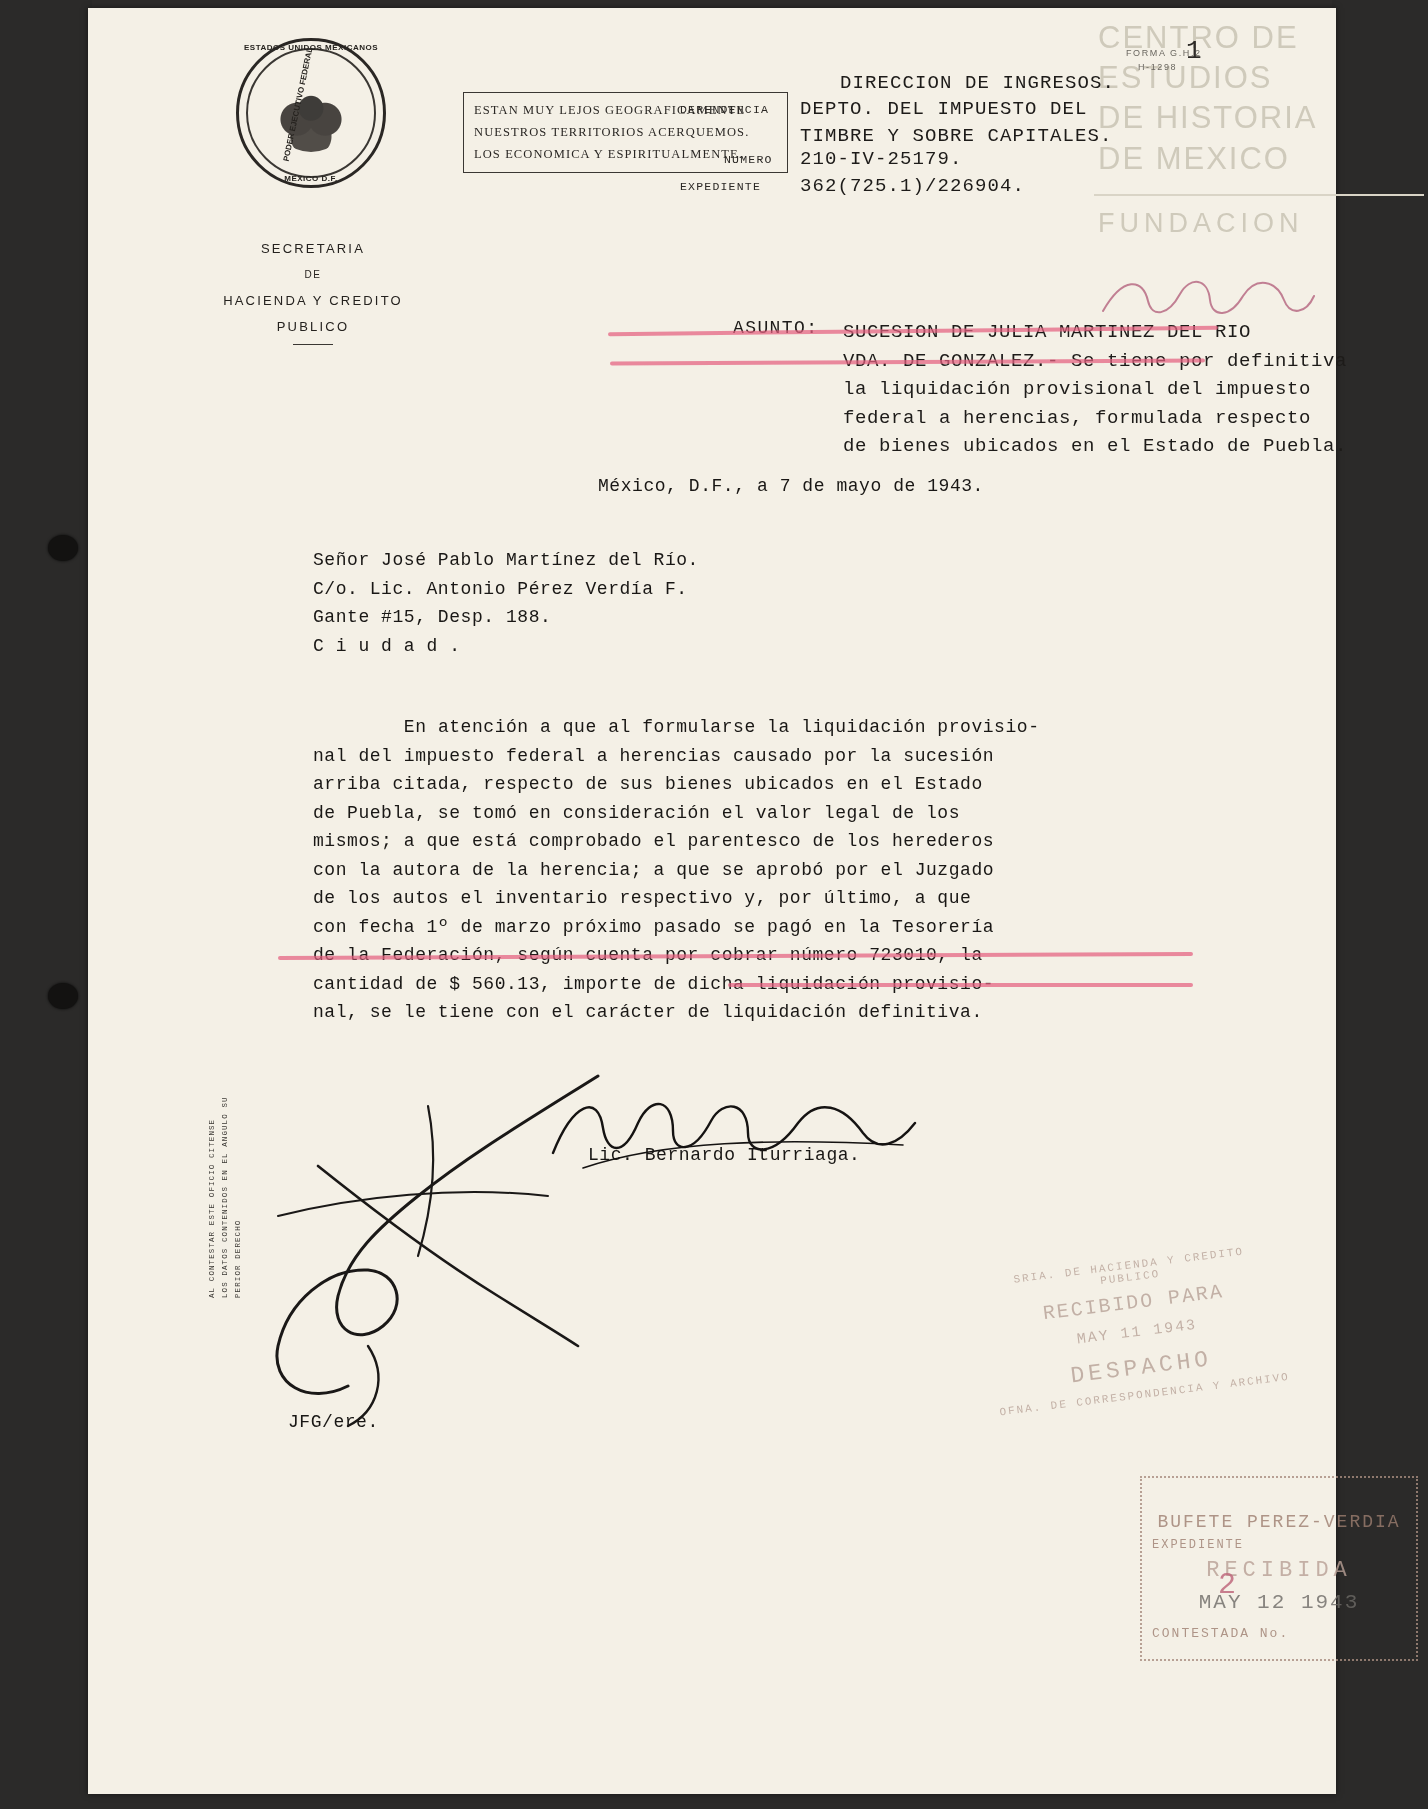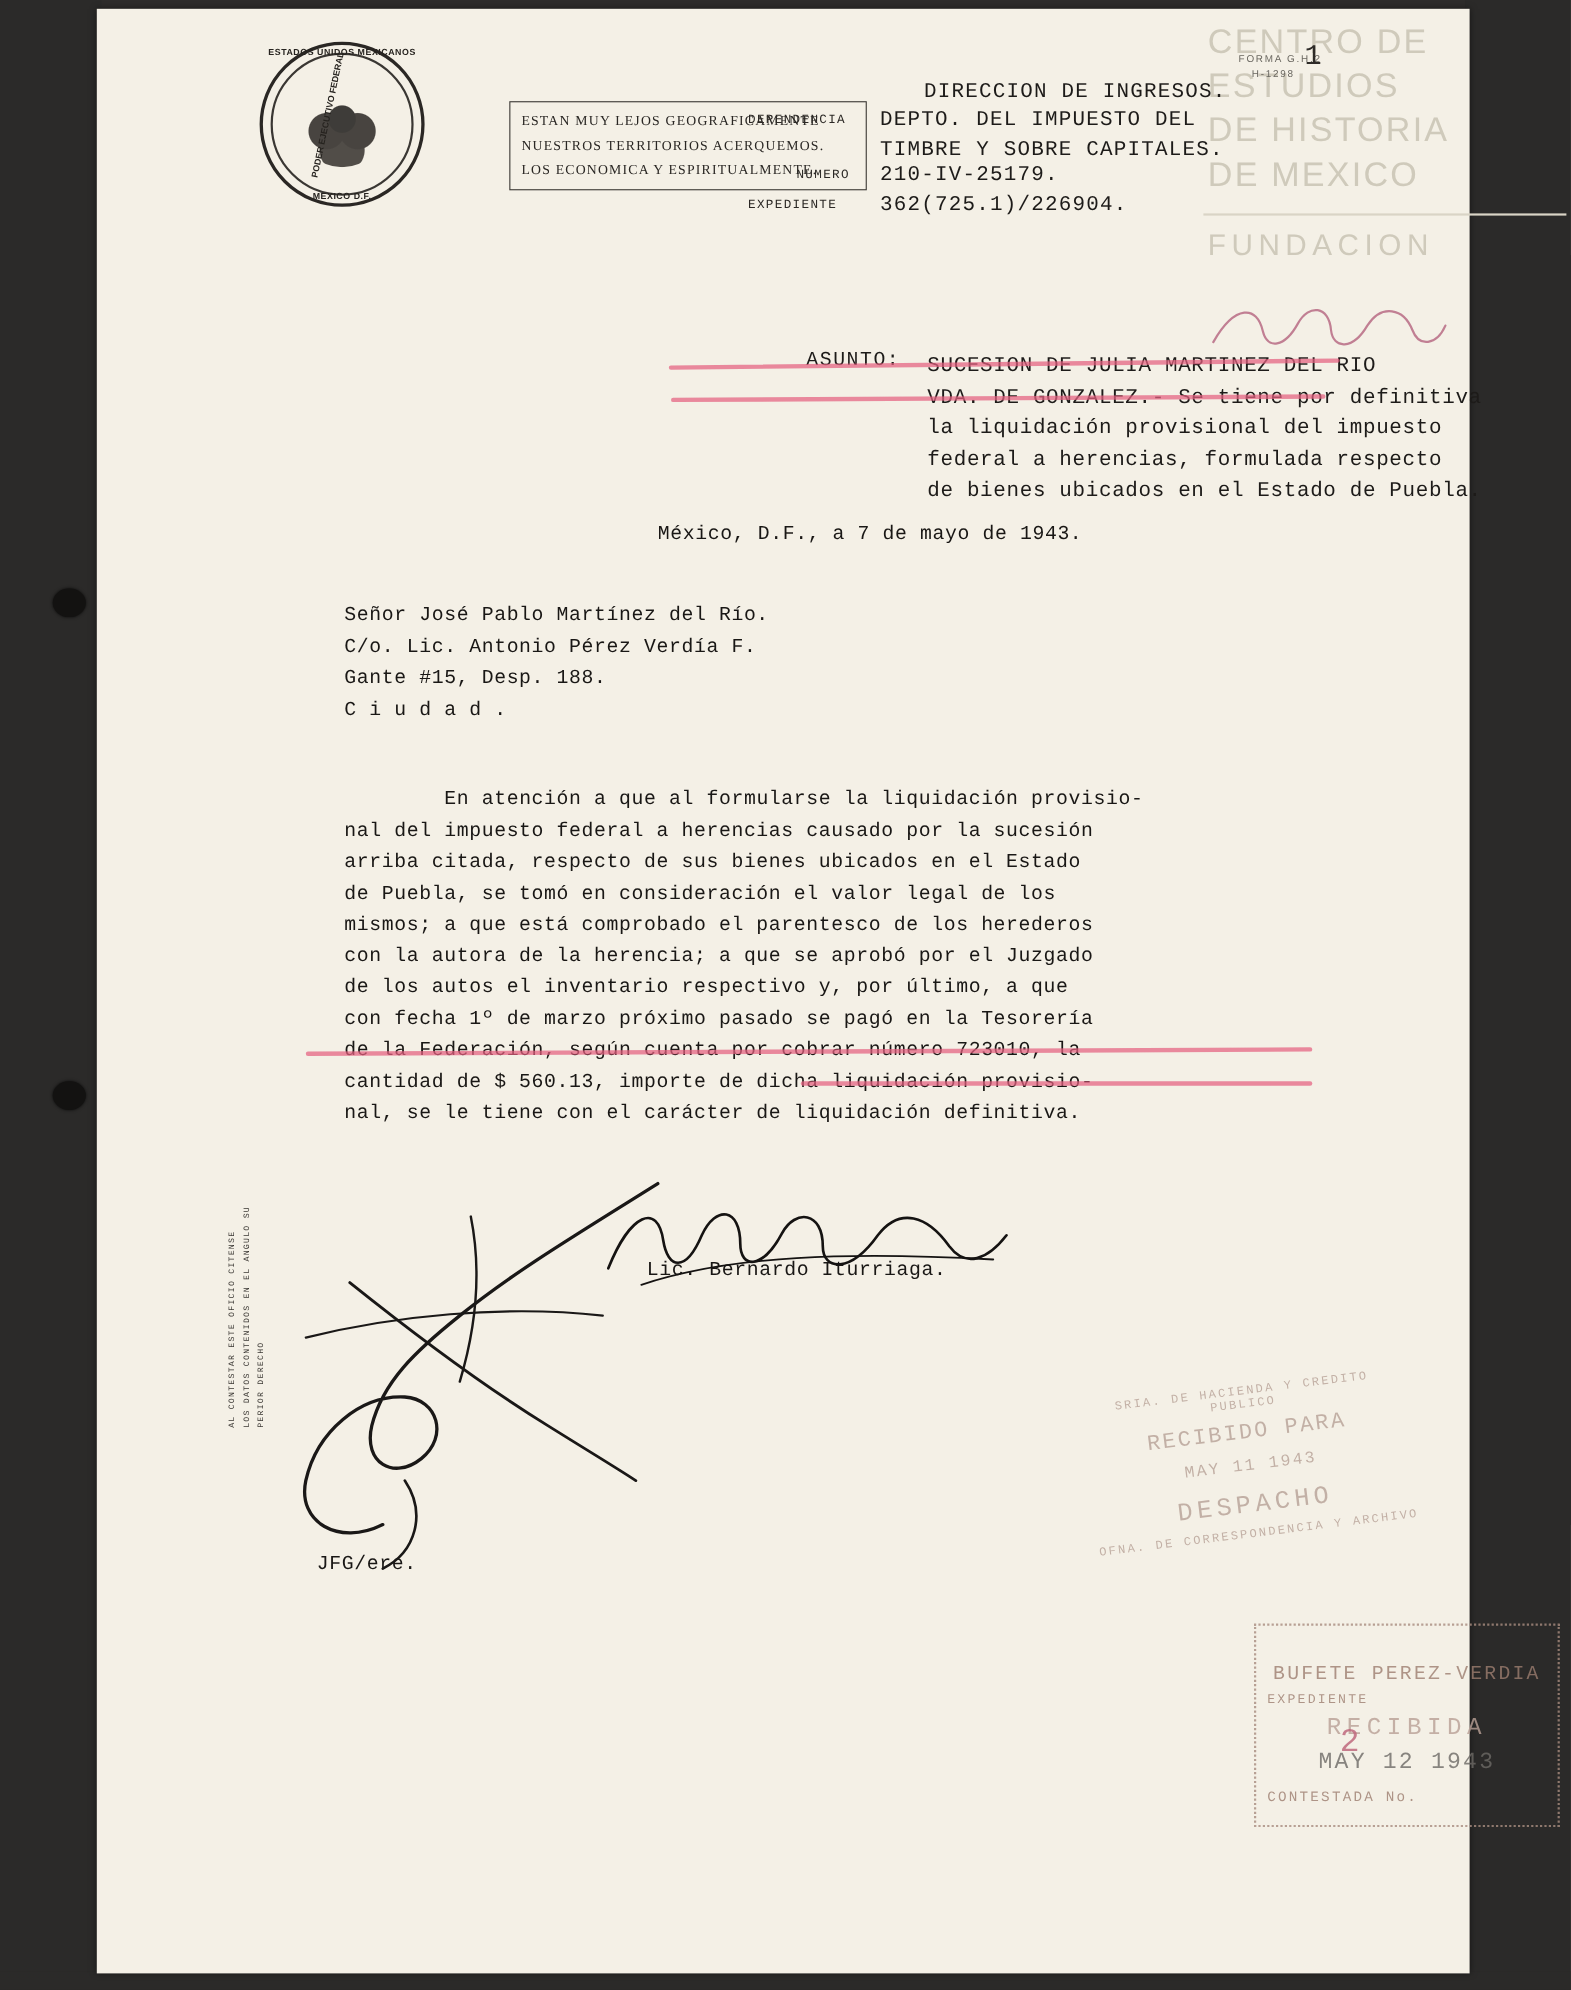--- a/index.html
+++ b/index.html
@@ -314,20 +314,27 @@
 
     <div id="seal">
       <div class="ring"></div>
       <div class="ring2"></div>
       <div class="eagle"></div>
       <div class="seal-text-top">ESTADOS UNIDOS MEXICANOS</div>
       <div class="seal-text-bottom">MEXICO D.F.</div>
       <div class="seal-arc-left">PODER EJECUTIVO FEDERAL</div>
     </div>
 
+    <div class="ministry">
+      <div>SECRETARIA</div>
+      <div class="small">DE</div>
+      <div>HACIENDA Y CREDITO</div>
+      <div>PUBLICO</div>
+      <div class="rule"></div>
+    </div>
 
     <div id="slogan" class="mono" style="white-space:pre-wrap;font-family:Liberation Serif, serif;">ESTAN MUY LEJOS GEOGRAFICAMENTE
 NUESTROS TERRITORIOS ACERQUEMOS.
 LOS ECONOMICA Y ESPIRITUALMENTE.</div>
 
     <div class="forma" style="left:1038px; top:40px;">FORMA G.H.2</div>
     <div class="forma" style="left:1050px; top:54px;">H-1298</div>
     <div style="position:absolute; left:1098px; top:28px; font-size:26px; color:#2d2a27;" class="mono">1</div>
 
     <div class="hdr-val mono" style="left:752px; top:64px;">DIRECCION DE INGRESOS.</div>

